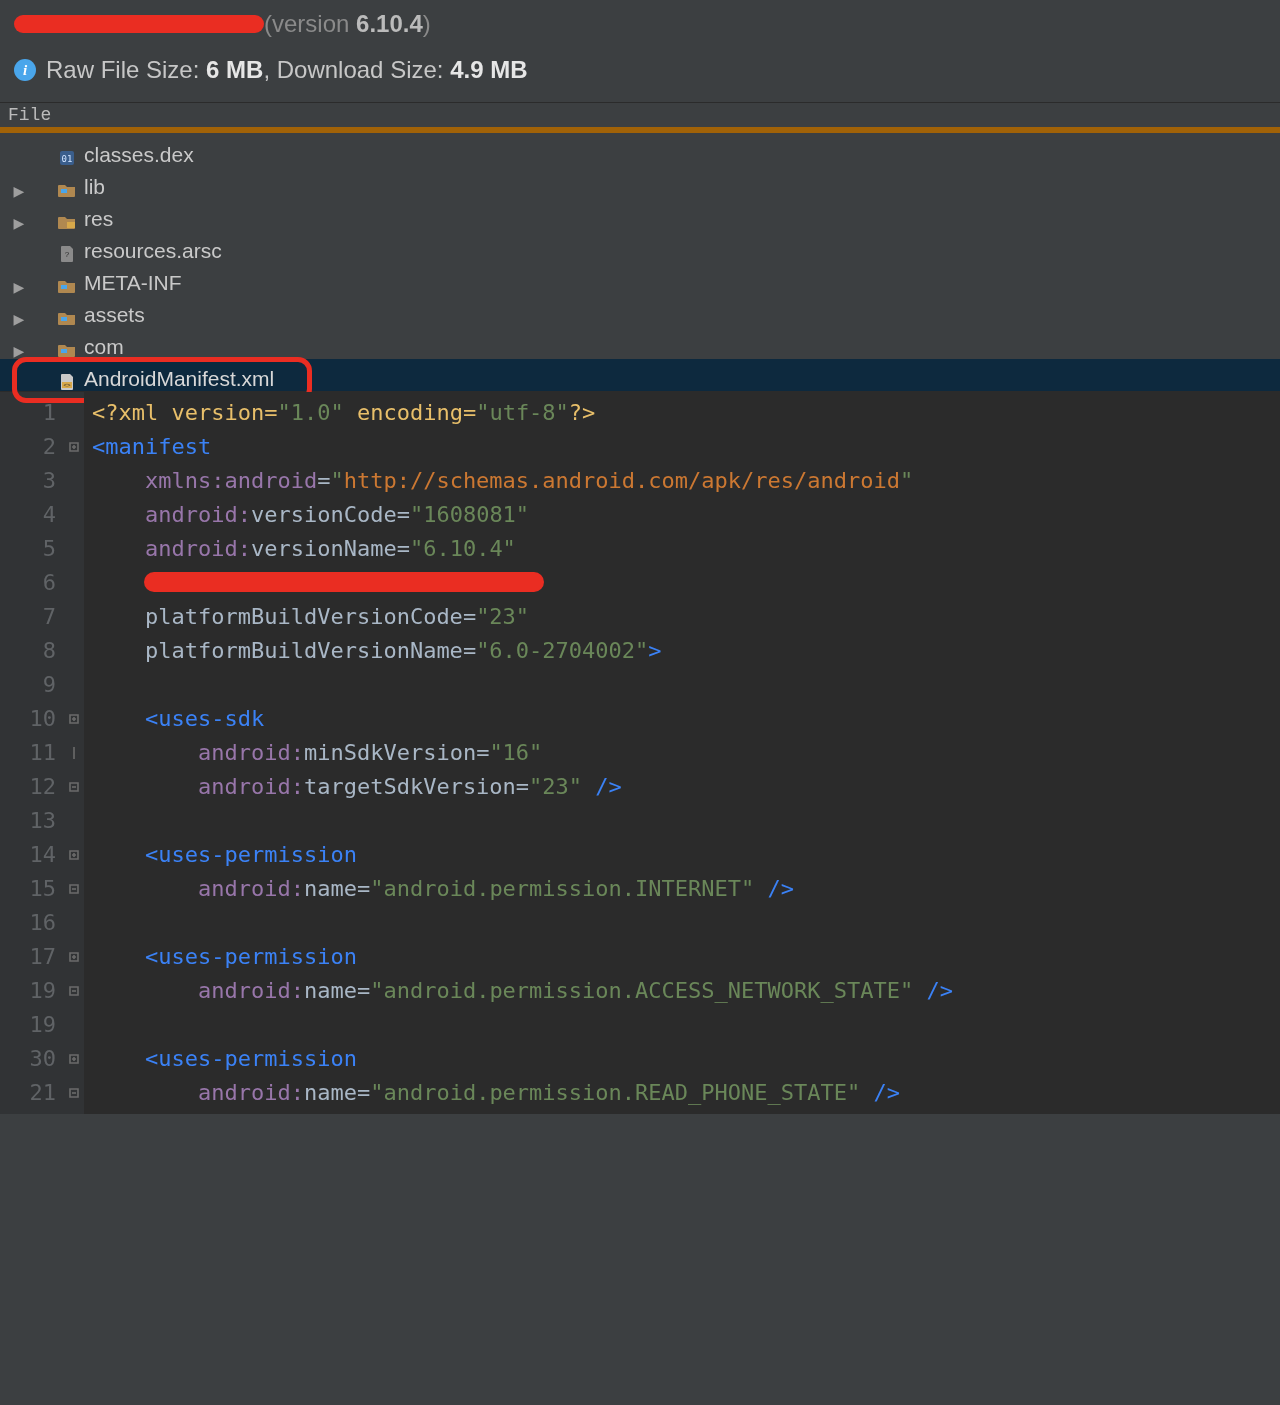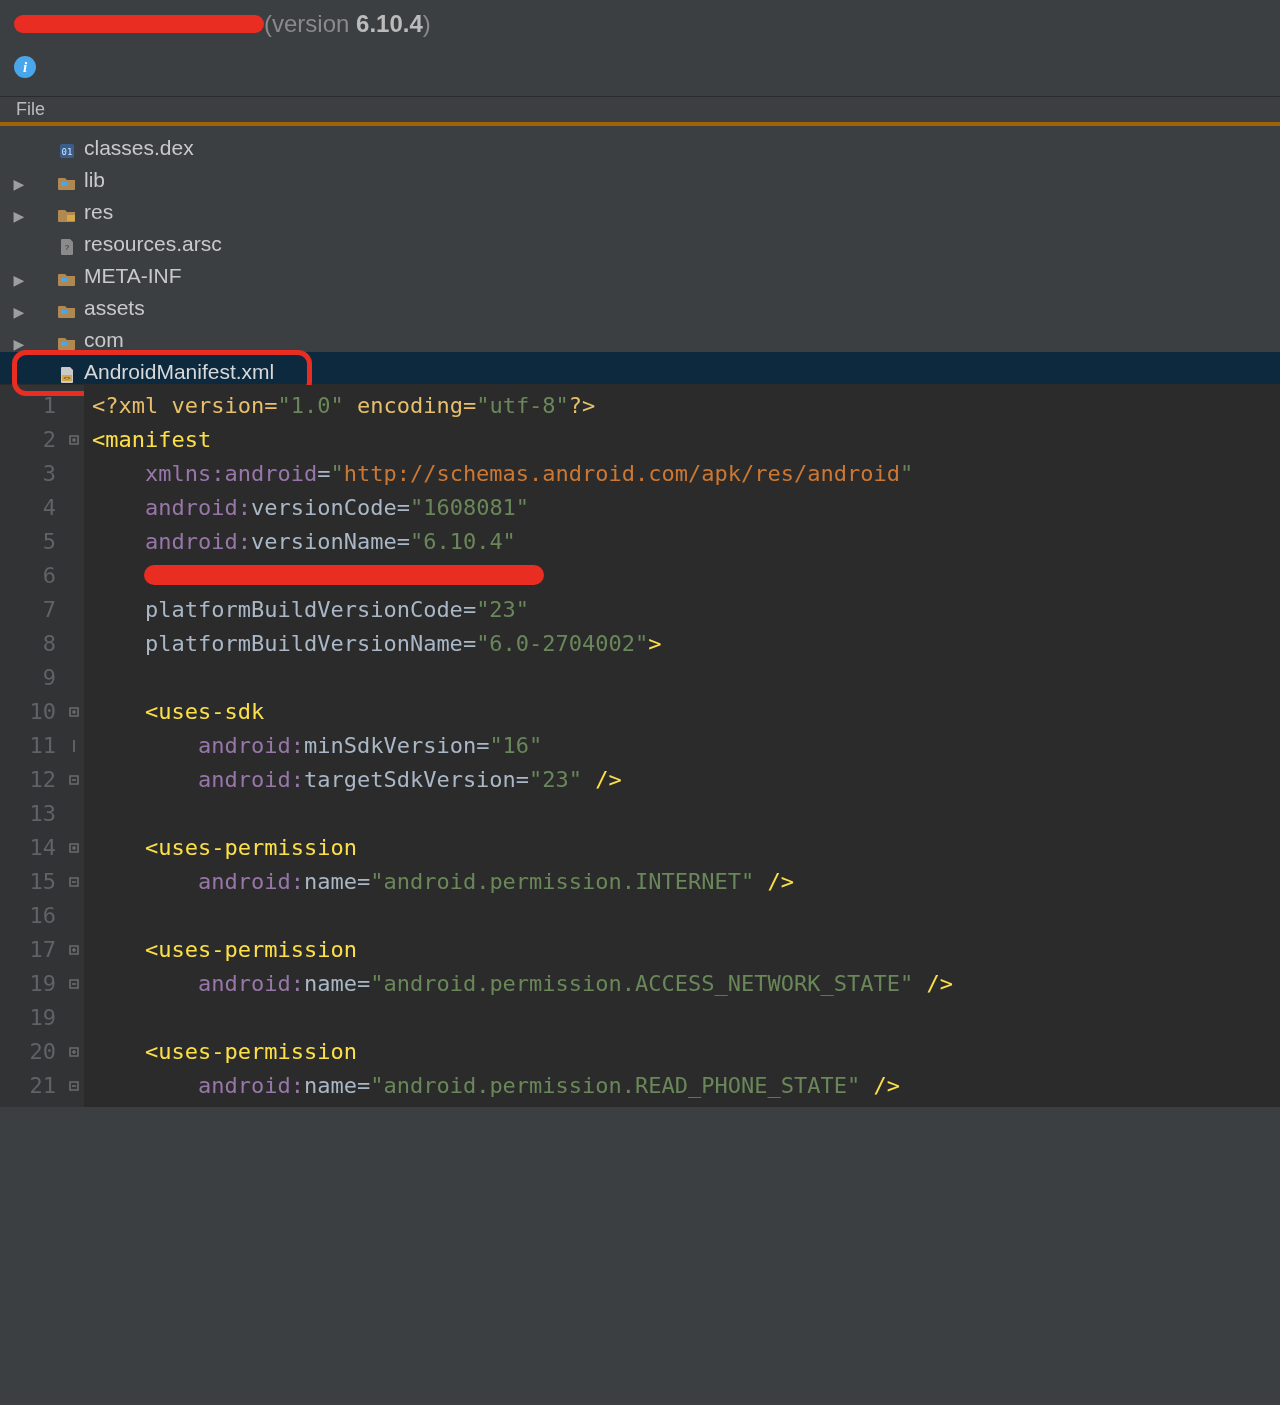--- a/index.html
+++ b/index.html
@@ -7,40 +7,40 @@
   
   .hdr{padding:10px 14px 18px 14px;}
   .hdr .line1{display:flex;align-items:center;font-family:-apple-system,Helvetica,Arial,sans-serif;}
   .red-scribble{display:inline-block;width:250px;height:18px;background:#ea2d22;border-radius:10px;}
   .ver-label{color:#8a8a8a;font-size:24px;}
   .ver-label b{color:#bbbbbb;font-weight:bold;}
   .hdr .line2{display:flex;align-items:center;gap:10px;margin-top:18px;font-family:-apple-system,Helvetica,Arial,sans-serif;font-size:24px;color:#c7c7c7;}
   .info-icon{width:22px;height:22px;border-radius:50%;background:#4aa6eb;color:#fff;display:inline-flex;align-items:center;justify-content:center;font-family:Georgia,serif;font-style:italic;font-weight:bold;font-size:15px;}
   .line2 b{color:#e6e6e6;font-weight:bold;}
   
-  .tree-hdr{background:#3c3f41;border-top:1px solid #2b2b2b;border-bottom:4px solid #a16207;padding:2px 16px;font-family:Liberation Sans, sans-serif;font-size:18px;color:#bbbbbb;}
+  .tree-hdr{background:#3c3f41;border-top:1px solid #2b2b2b;border-bottom:6px solid #a16207;padding:2px 8px;font-family:Liberation Mono, monospace;font-size:18px;color:#bbbbbb;}
   .tree{padding-top:2px;}
   .tree-row{display:flex;align-items:flex-end;height:32px;padding-left:10px;font-family:-apple-system,Helvetica,Arial,sans-serif;font-size:21px;color:#c9c9c9;cursor:default;}
   .tree-row.selected{background:#0d293e;color:#d8d8d8;}
   .chev{width:18px;color:#9e9e9e;font-size:14px;display:inline-block;text-align:center;}
   .icon{width:22px;height:18px;margin:0 6px 0 2px;display:inline-flex;align-items:center;justify-content:center;}
   .icon svg{width:18px;height:16px;}
   .indent{display:inline-block;width:26px;}
   .red-rrect{position:relative;}
   .red-rrect::before{content:"";position:absolute;left:12px;top:-2px;width:290px;height:36px;border:5px solid #ea2d22;border-radius:14px;pointer-events:none;}
   
   .editor{display:flex;border-top:1px solid #2b2b2b;font-size:22px;line-height:34px;background:#2b2b2b;}
   .gutter{background:#313335;color:#606366;text-align:right;padding:4px 8px 4px 0;user-select:none;min-width:56px;}
   .gutter .ln{height:34px;}
   .fold-col{background:#313335;width:20px;padding-top:4px;}
   .fold-col .fc{height:34px;display:flex;align-items:center;justify-content:center;}
   .fc svg{width:12px;height:12px;stroke:#6b6b6b;fill:none;stroke-width:1.6;}
   .code{flex:1;background:#2b2b2b;padding:4px 0 4px 8px;white-space:pre;overflow:hidden;position:relative;}
   .code .cl{height:34px;position:relative;}
-  .tag{color:#fde047;}
+  .tag{color:#3b82f6;}
   .attr{color:#a9b7c6;}
   .ns{color:#9876aa;text-align:center;}
   .str{color:#6a8759;}
   .url{color:#cc7832;text-align:center;}
   .op{color:#a9b7c6;}
   .pi{color:#e8bf6a;}
   .piq{color:#6a8759;}
   .red-bar{position:absolute;left:52px;top:0;width:400px;height:20px;background:#ea2d22;border-radius:10px;top:6px;}
 </style>
 </head>
@@ -50,20 +50,23 @@
 
   <div class="hdr">
     <div class="line1">
       <span class="red-scribble"></span>
       <span class="ver-label">
         <span>(version </span><b>6.10.4</b><span>)</span>
       </span>
     </div>
     <div class="line2">
       <span class="info-icon">i</span>
+      <span>
+        <span>Raw File Size: </span><b>6 MB</b><span>, </span><span>Download Size: </span><b>4.9 MB</b>
+      </span>
     </div>
   </div>
 
   <div class="tree-hdr">File</div>
 
   <div class="tree" id="tree">
       <div class="tree-row">
         <span class="chev"></span>
         <span class="indent"></span>
         <span class="icon">
@@ -168,21 +171,21 @@
         <div class="ln">10</div>
         <div class="ln">11</div>
         <div class="ln">12</div>
         <div class="ln">13</div>
         <div class="ln">14</div>
         <div class="ln">15</div>
         <div class="ln">16</div>
         <div class="ln">17</div>
         <div class="ln">19</div>
         <div class="ln">19</div>
-        <div class="ln">20</div>
+        <div class="ln">30</div>
         <div class="ln">21</div>
       </div>
     <div class="fold-col" id="foldcol">
         <div class="fc"></div>
         <div class="fc">
           <svg viewBox="0 0 12 12">
             <path d="M2 2h8v8H2z"></path>
             <path d="M6 4v4M4 6h4"></path>
           </svg>
         </div>

